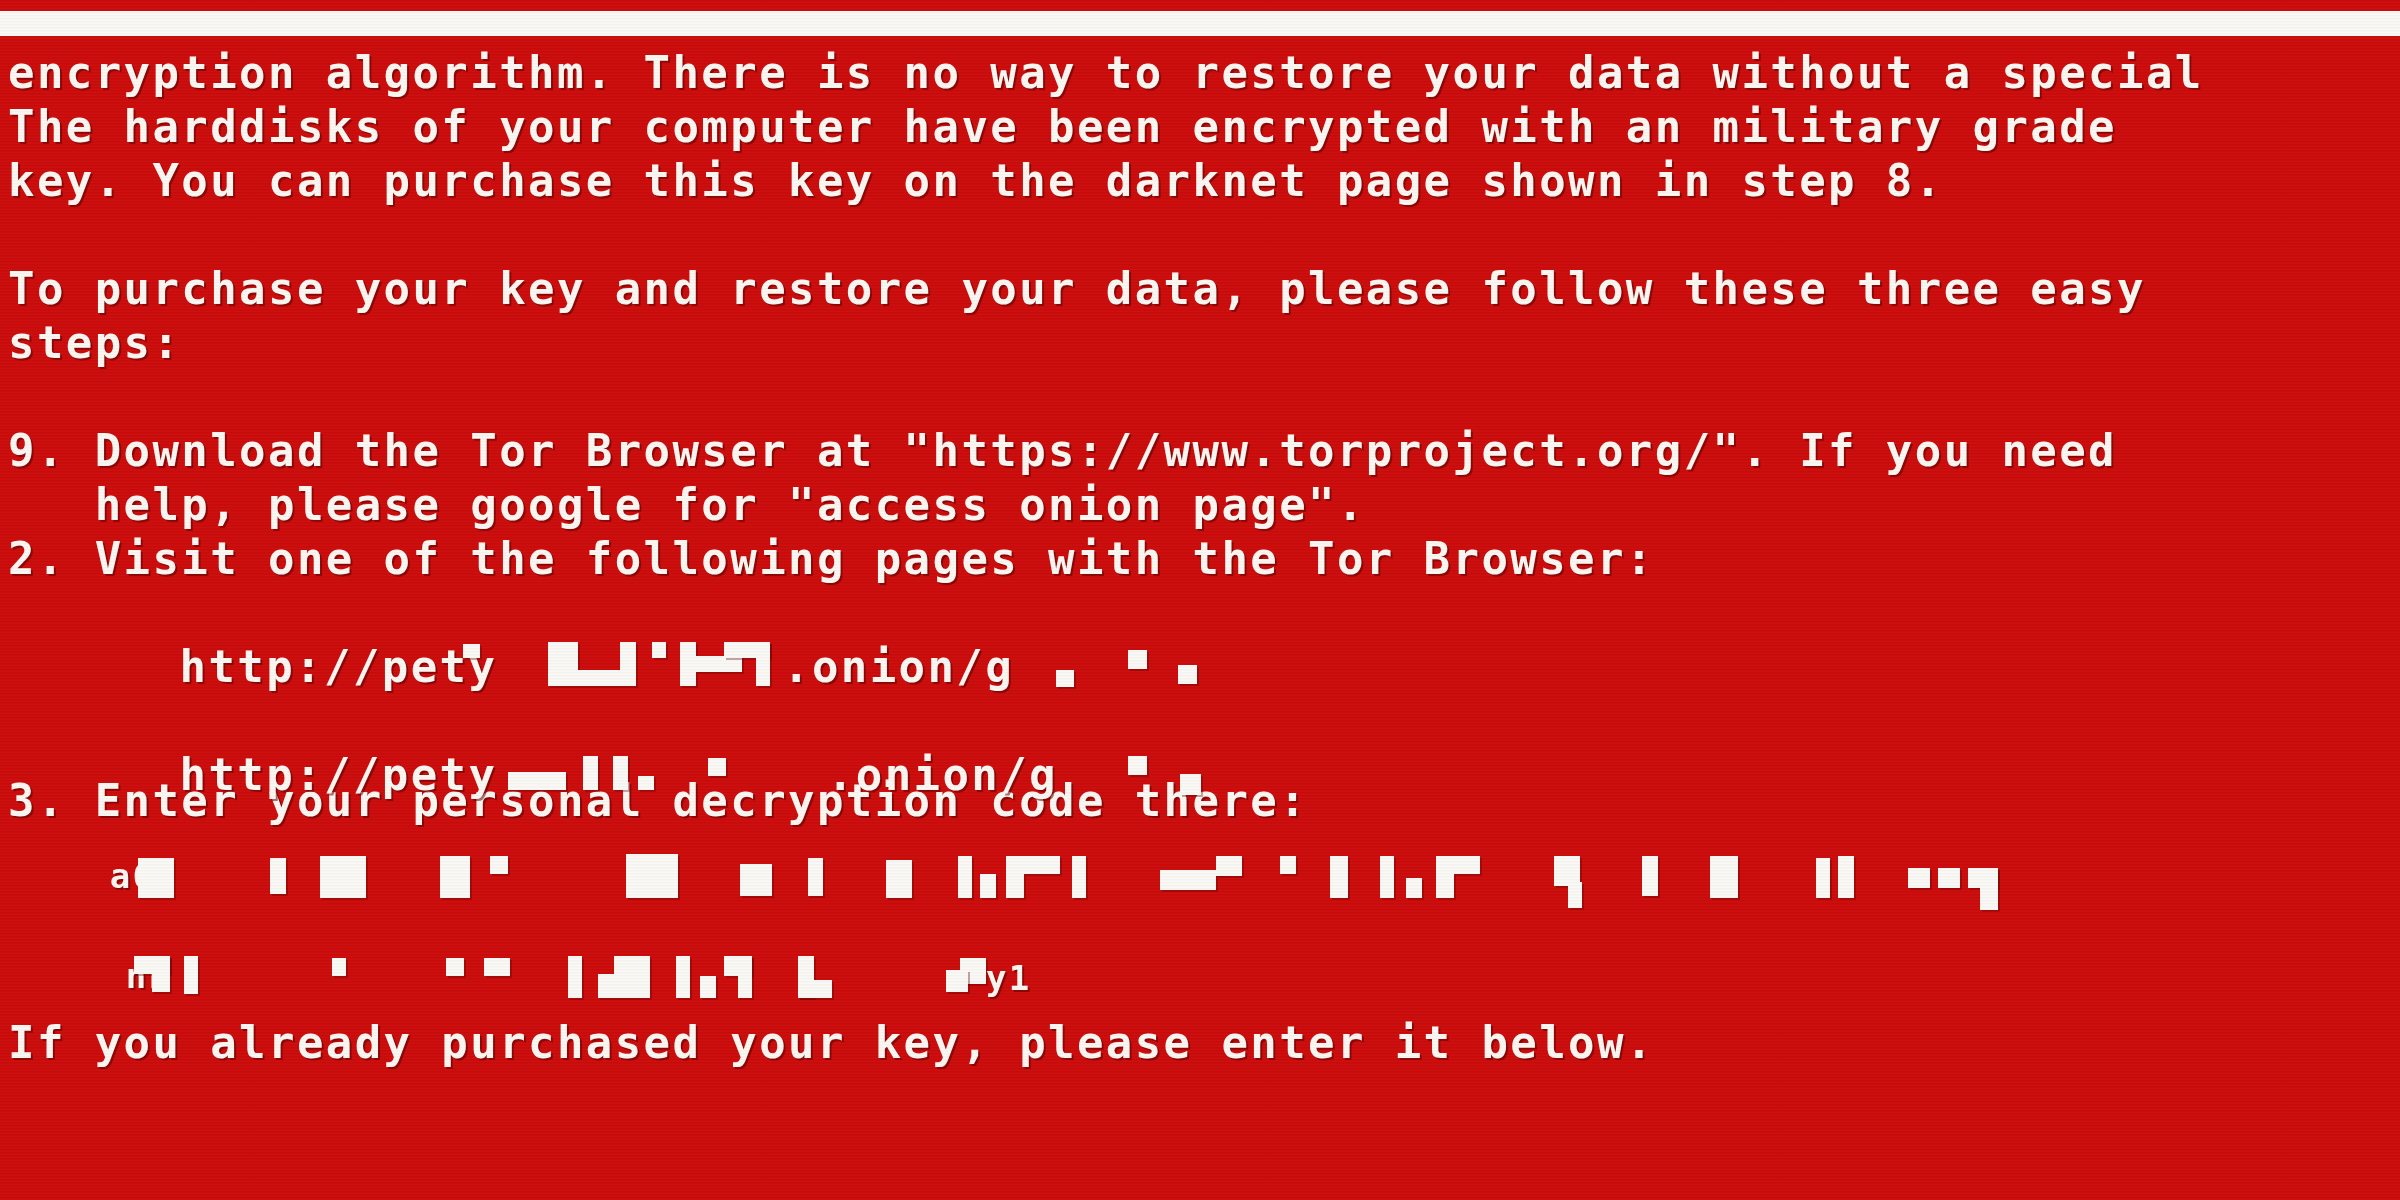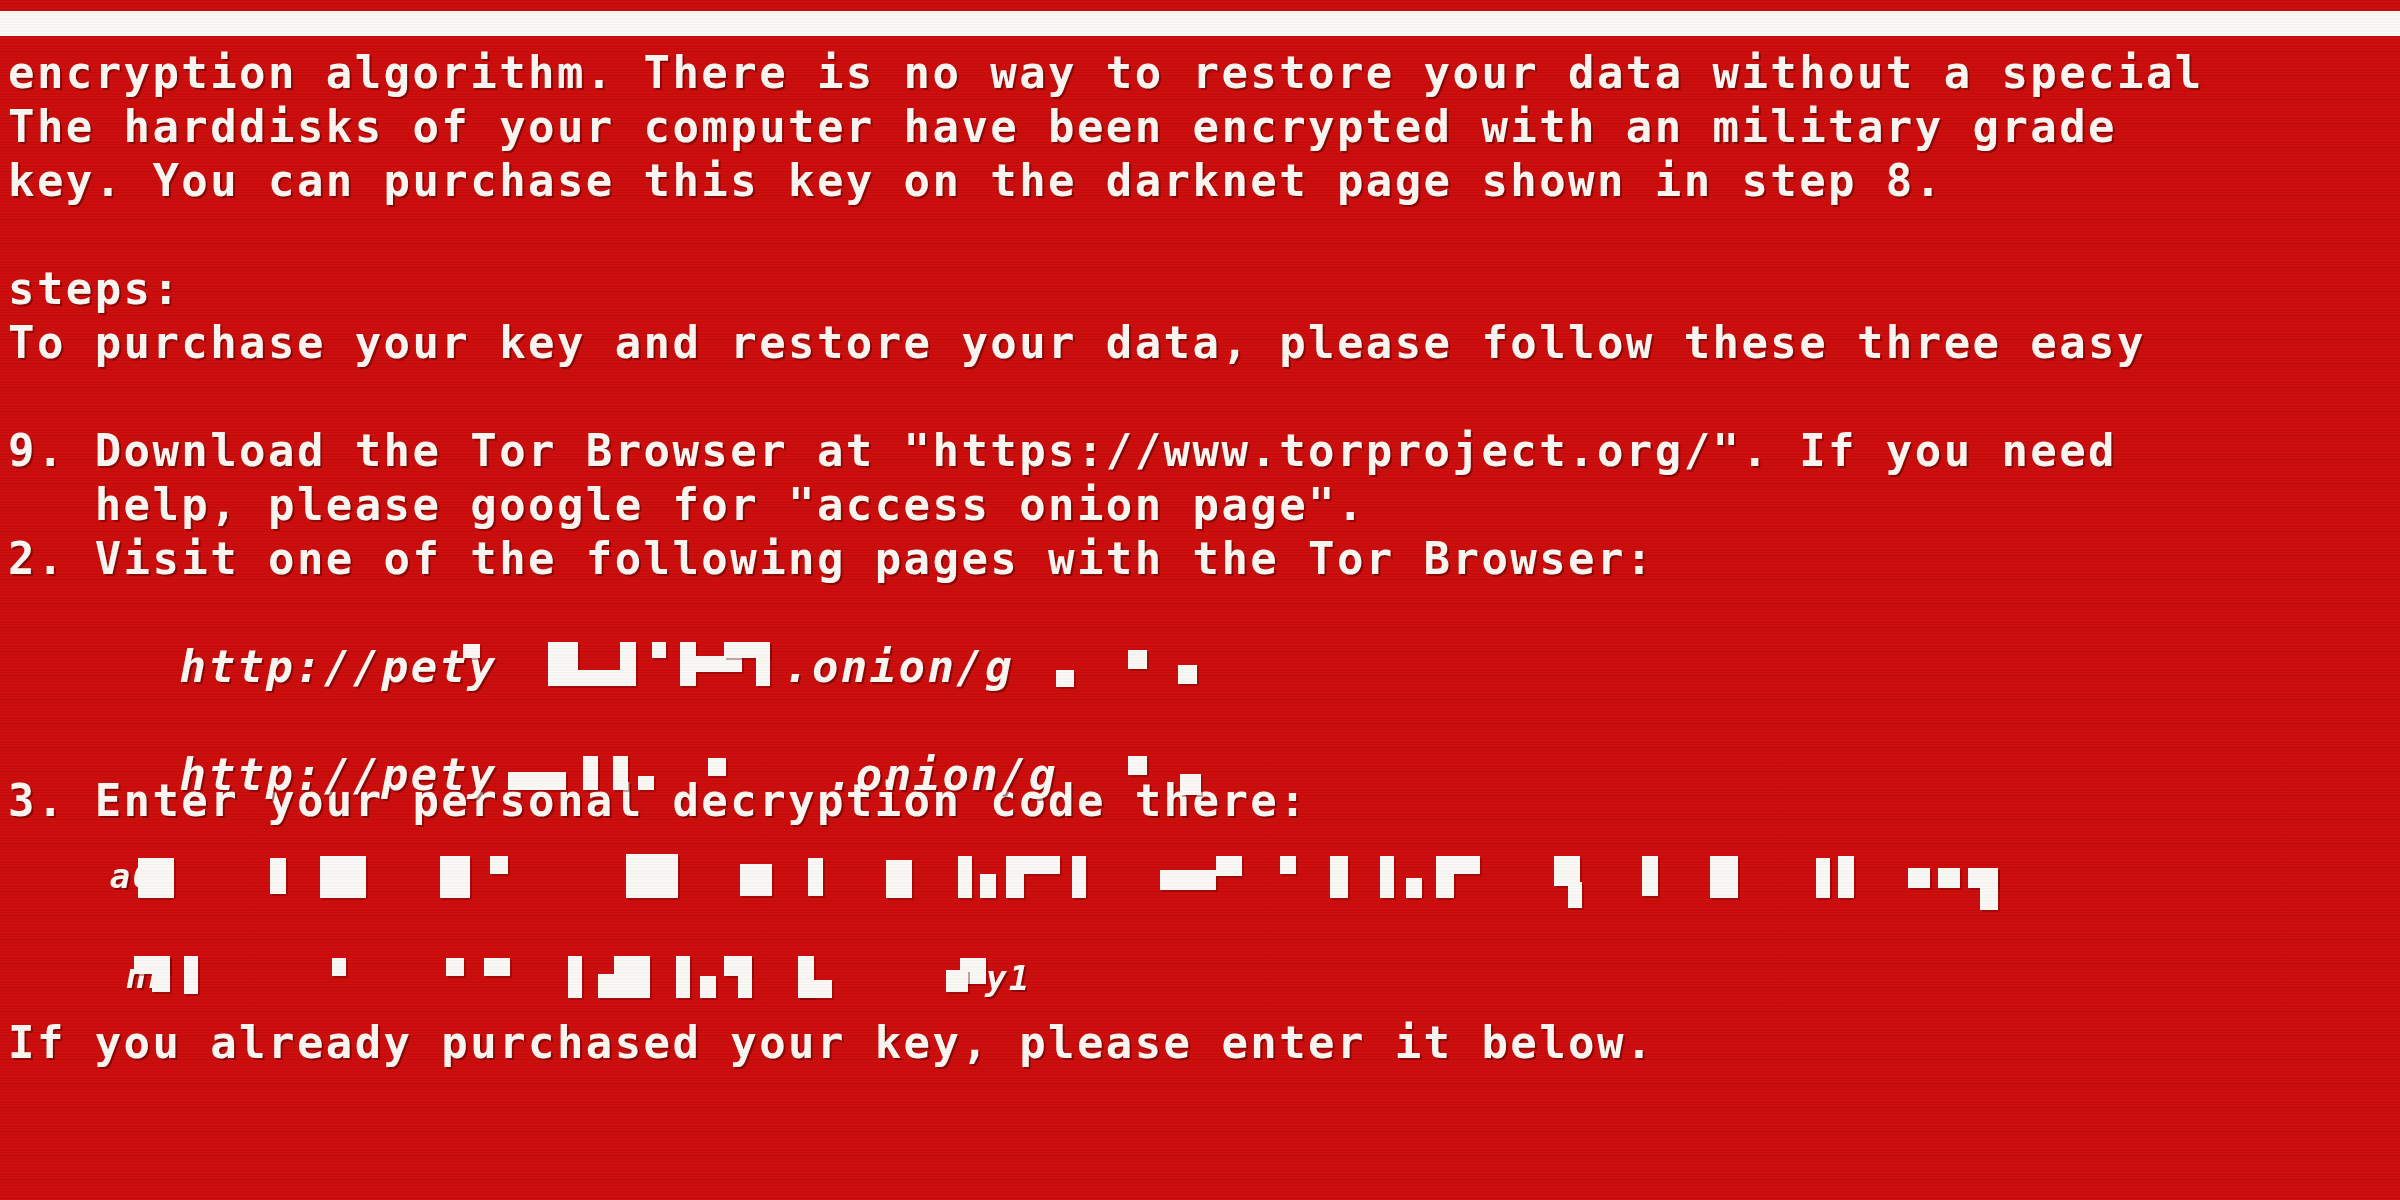--- a/index.html
+++ b/index.html
@@ -87,21 +87,20 @@
     font-size: 44px;
     line-height: 54px;
     letter-spacing: 2.4px;
     font-weight: 700;
     text-shadow: 2px 2px 0 rgba(90,0,0,0.55);
   }
 
   .censor-row .txt {
     position: absolute;
     top: 0;
-    font-style: italic;
   }
 
   .blk {
     position: absolute;
     background: #fbf9f6;
     box-shadow: 2px 2px 0 rgba(90,0,0,0.35);
   }
 
   .codewrap {
     position: relative;
@@ -121,22 +120,22 @@
   <div class="top-stripe" style="background: rgb(251, 249, 246);"></div>
 
   <div class="console">
 
     <div class="line">encryption algorithm. There is no way to restore your data without a special</div>
     <div class="line">The harddisks of your computer have been encrypted with an military grade</div>
     <div class="line">key. You can purchase this key on the darknet page shown in step 8.</div>
 
     <div class="blank"></div>
 
+    <div class="line">To purchase your key and restore your data, please follow these three easy</div>
     <div class="line">steps:</div>
-    <div class="line">To purchase your key and restore your data, please follow these three easy</div>
 
     <div class="blank"></div>
 
     <div class="line">9. Download the Tor Browser at "https://www.torproject.org/". If you need</div>
     <div class="line">   help, please google for "access onion page".</div>
 
     <div class="line">2. Visit one of the following pages with the Tor Browser:</div>
 
     <div class="blank"></div>
 

